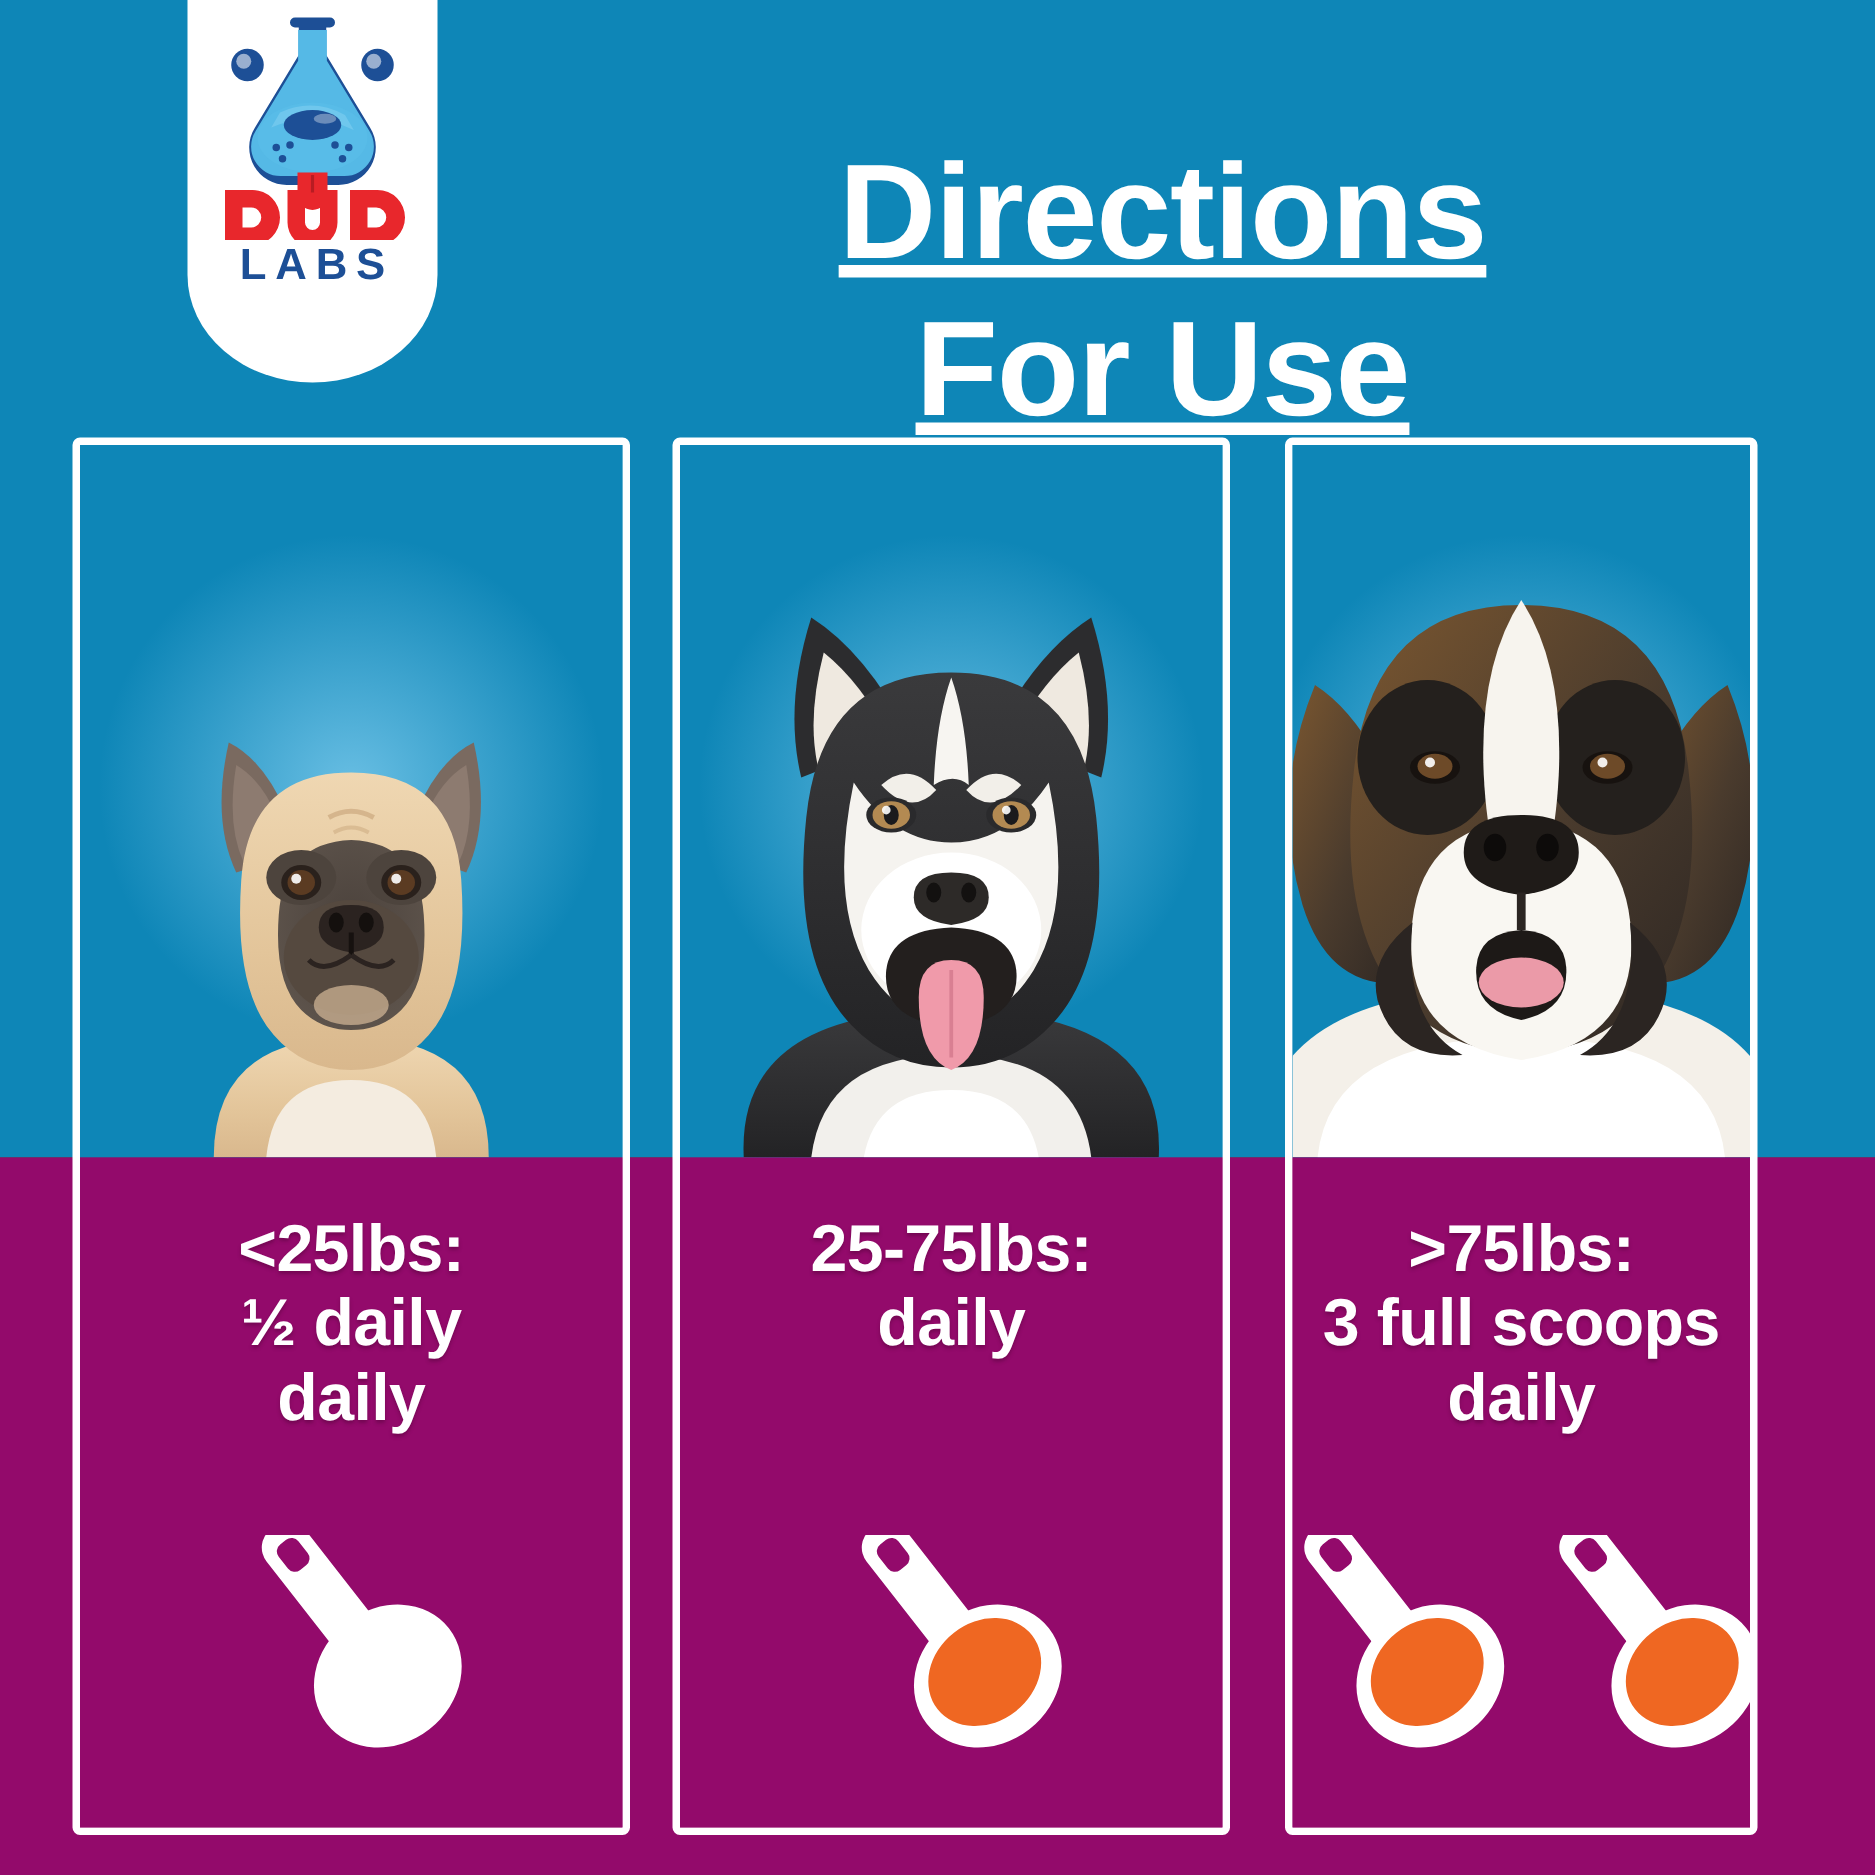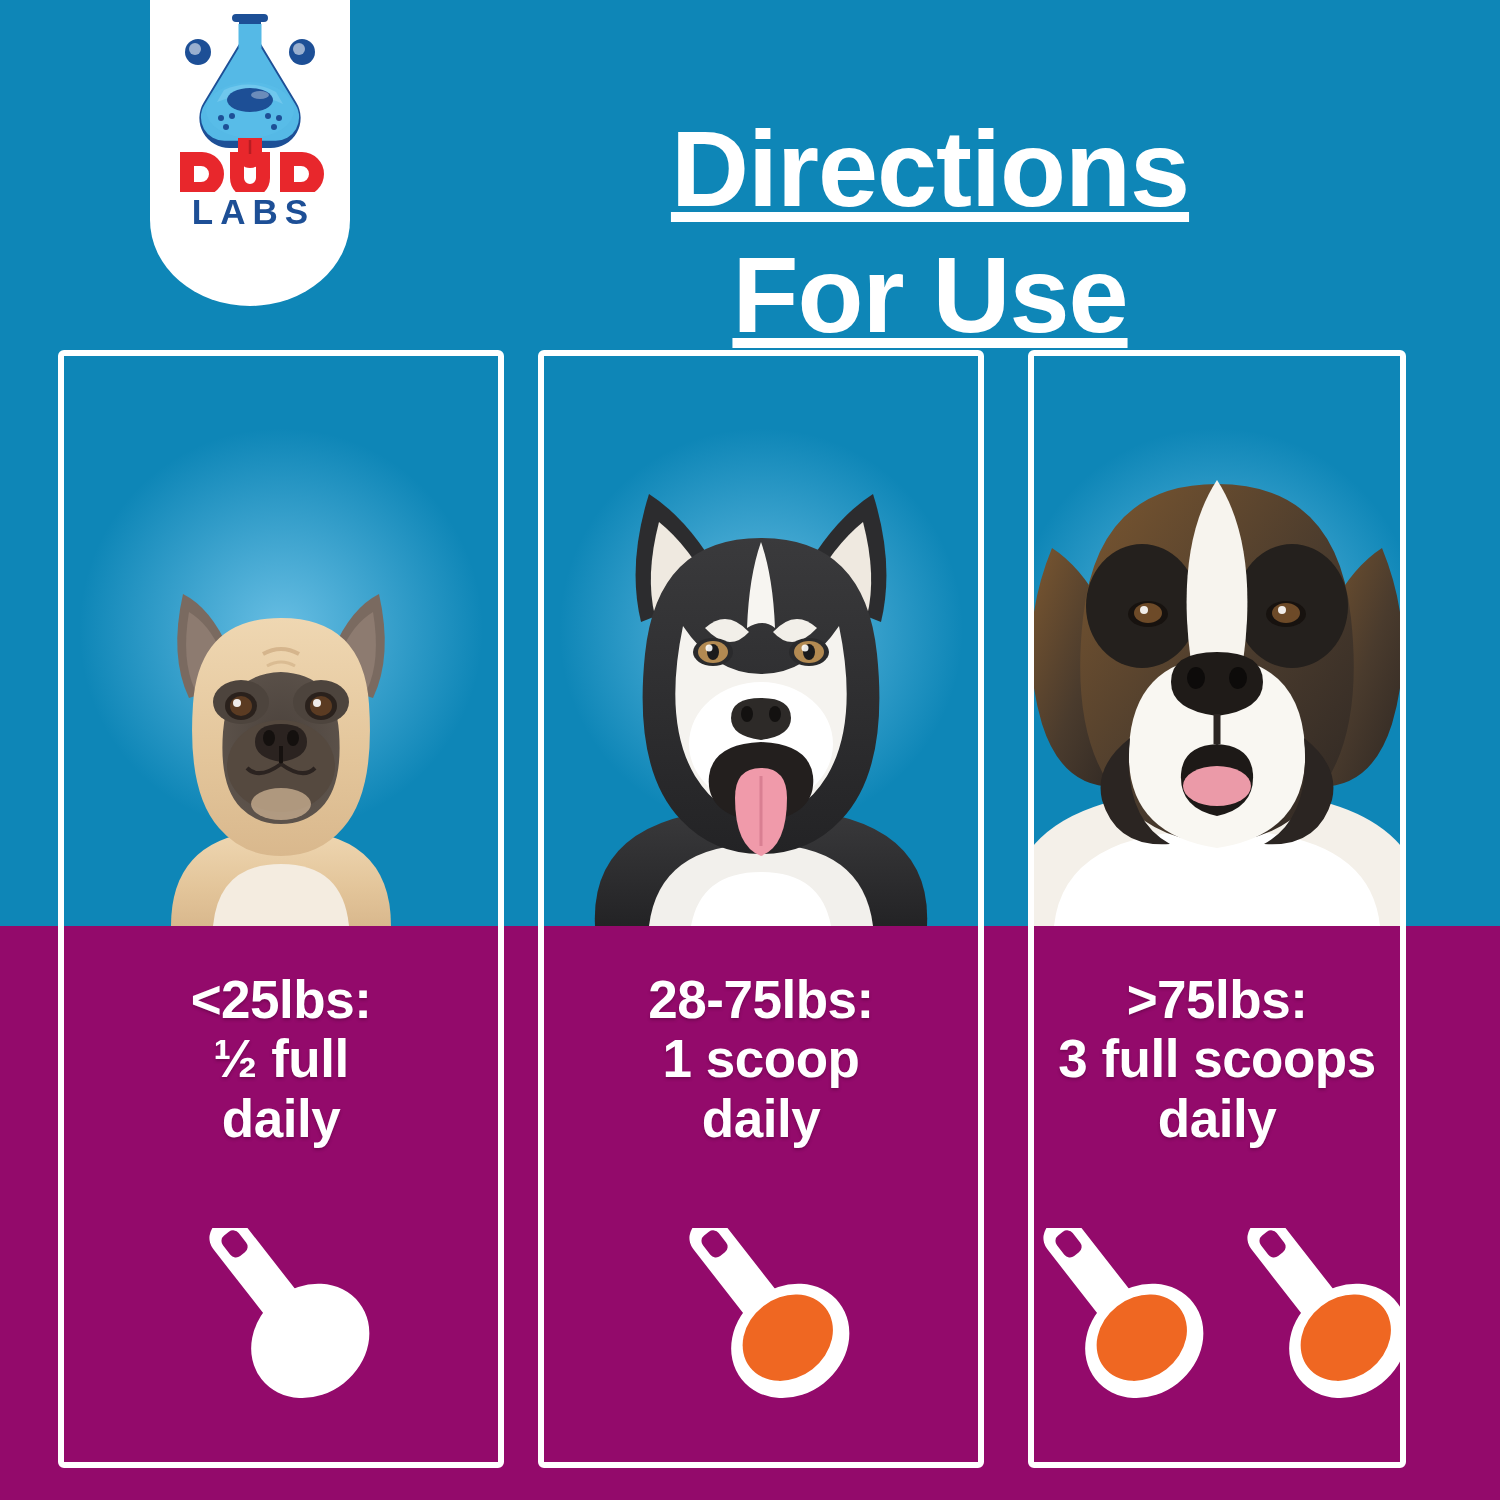--- a/index.html
+++ b/index.html
@@ -276,21 +276,21 @@
             <path d="M150 198 q-22 16 -34 4" stroke="#2b2320" stroke-width="4" fill="none"></path>
             <path d="M150 198 q22 16 34 4" stroke="#2b2320" stroke-width="4" fill="none"></path>
 
             <ellipse cx="150" cy="238" rx="30" ry="16" fill="#cdb394" opacity="0.75"></ellipse>
           </svg>
         </div>
       </div>
       <div class="card-body">
         <div class="dose-text">
           <span class="ln">&lt;25lbs:</span>
-          <span class="ln">½ full</span>
+          <span class="ln">½ daily</span>
           <span class="ln">daily</span>
         </div>
         <div class="scoops">
           <span>
             <svg class="scoop-svg" width="230" height="180" viewBox="0 0 230 180" xmlns="http://www.w3.org/2000/svg">
               <defs>
                 <clipPath id="half-clip">
                   <path d="M0 180 L0 96 L118 180 Z"></path>
                 </clipPath>
               </defs>
@@ -355,22 +355,21 @@
 
             <path d="M190 266 q-48 2 -52 34 q-4 40 52 46 q56 -6 52 -46 q-4 -32 -52 -34 z" fill="#231f1e"></path>
 
             <path d="M190 292 q-26 0 -26 30 q0 48 26 58 q26 -10 26 -58 q0 -30 -26 -30 z" fill="#f09aaa"></path>
             <path d="M190 300 v70" stroke="#d97f92" stroke-width="3" fill="none"></path>
           </svg>
         </div>
       </div>
       <div class="card-body">
         <div class="dose-text">
-          <span class="ln">28-75lbs:</span>
-          <span class="ln">1 scoop</span>
+          <span class="ln">25-75lbs:</span>
           <span class="ln">daily</span>
         </div>
         <div class="scoops">
           <span>
             <svg class="scoop-svg" width="230" height="180" viewBox="0 0 230 180" xmlns="http://www.w3.org/2000/svg">
               <g transform="rotate(-38 115 90)">
                 <rect x="104" y="-24" width="40" height="130" rx="18" fill="#ffffff"></rect>
                 <rect x="114" y="-10" width="20" height="26" rx="7" fill="#930a6b"></rect>
                 <ellipse cx="124" cy="126" rx="62" ry="54" fill="#ffffff"></ellipse>
                 <ellipse cx="124" cy="122" rx="48" ry="40" fill="#ef6722"></ellipse>

